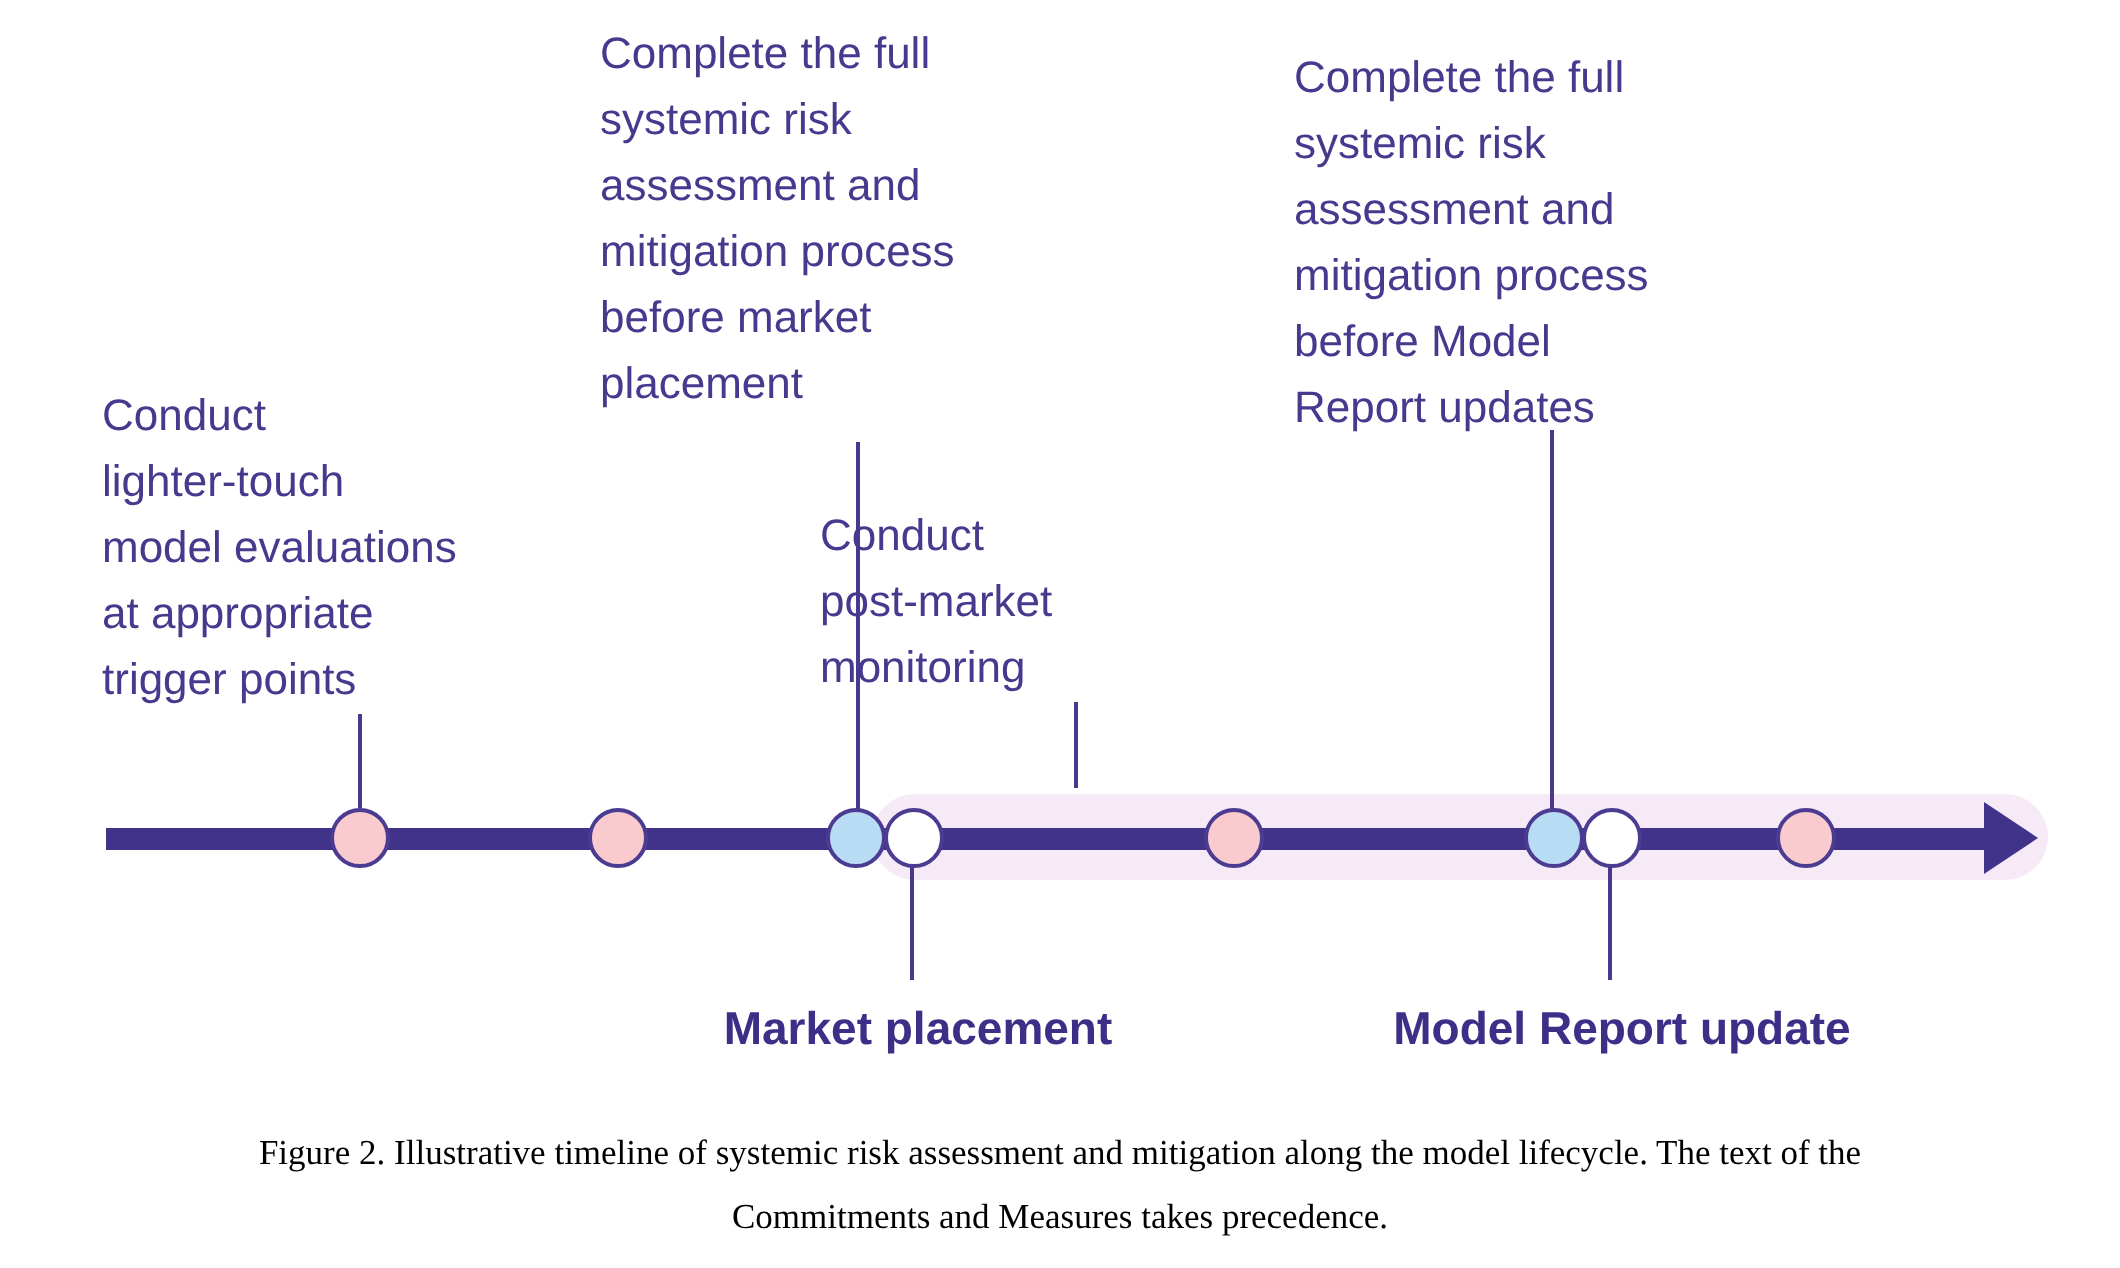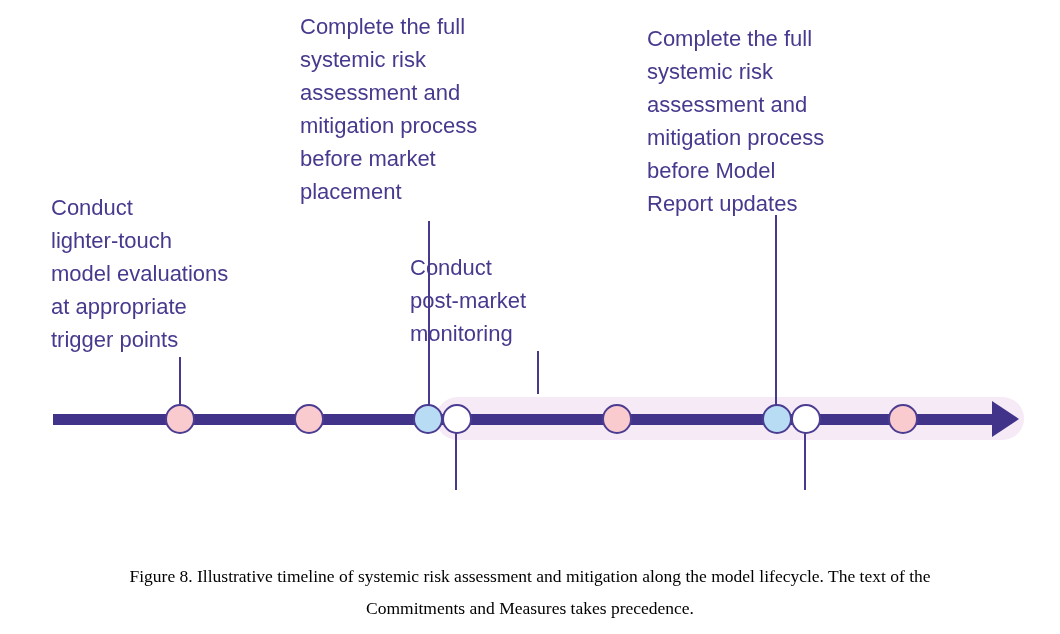--- a/index.html
+++ b/index.html
@@ -145,17 +145,19 @@
       <div class="dot pink" style="left: 165px;"></div>
       <div class="dot pink" style="left: 294px;"></div>
       <div class="dot blue" style="left: 413px;"></div>
       <div class="dot white" style="left: 442px;"></div>
       <div class="dot pink" style="left: 602px;"></div>
       <div class="dot blue" style="left: 762px;"></div>
       <div class="dot white" style="left: 791px;"></div>
       <div class="dot pink" style="left: 888px;"></div>
     </div>
 
+  <div class="mlabel" id="label-market">Market placement</div>
 
+  <div class="mlabel" id="label-report">Model Report update</div>
 
-  <div class="caption">Figure 8. Illustrative timeline of systemic risk assessment and mitigation along the model lifecycle. The text of the
+  <div class="caption">Figure 2. Illustrative timeline of systemic risk assessment and mitigation along the model lifecycle. The text of the
 Commitments and Measures takes precedence.</div>
 </div>
 
 </body></html>

